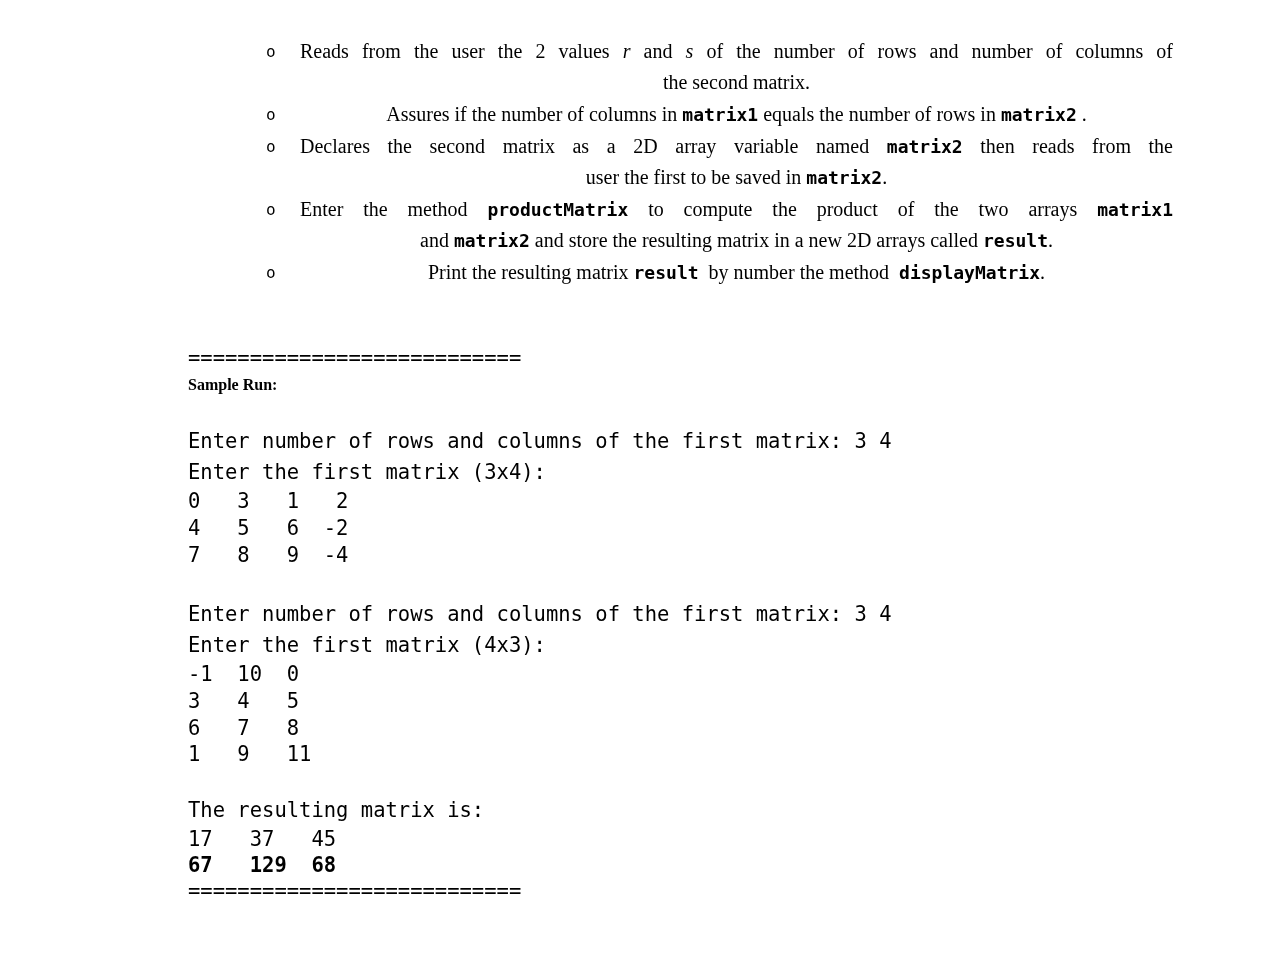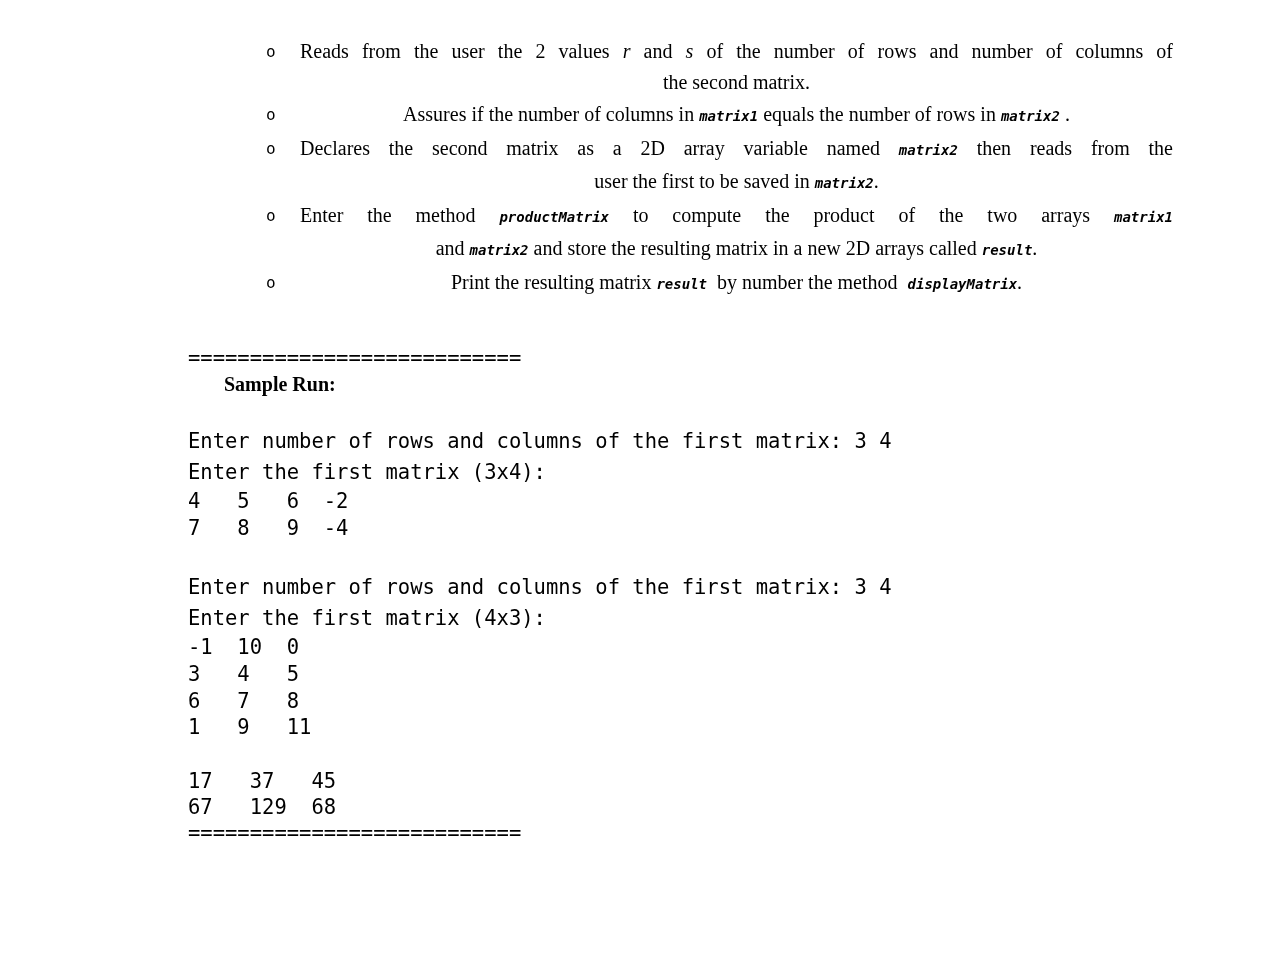--- a/index.html
+++ b/index.html
@@ -39,43 +39,41 @@
   }
   .bline.j {
     text-align: justify;
     text-align-last: justify;
   }
   .bline.l { text-align: center; }
   .it { font-style: italic; }
   .code {
     font-family: "DejaVu Sans Mono", "Liberation Mono", monospace;
     font-weight: bold;
-    font-size: 14px;
-    font-style: italic;
+    font-size: 18px;
   }
 
   
   .console {
     position: absolute;
     left: 188px; top: 345px;
     width: 1000px;
   }
   .cl {
     white-space: pre;
     font-family: "DejaVu Sans Mono", "Liberation Mono", monospace;
     font-size: 20.5px;
   }
   .serifb {
     font-family: "Liberation Serif", serif;
     font-weight: bold;
-    font-size: 20px;
+    font-size: 16px;
     white-space: pre;
-    margin-left: 36px;
   }
-  .h25 { height: 25px; line-height: 25px; }
+  .h25 { height: 25px; line-height: 25px; font-weight: bold; }
   .h26 { height: 26px; line-height: 26px; }
   .h27 { height: 27px; line-height: 27px; }
   .h28 { height: 28px; line-height: 28px; }
   .h31 { height: 31px; line-height: 31px; }
 </style>
 </head>
 <body>
 
 <div class="bullets">
 
@@ -109,28 +107,30 @@
 
 </div>
 
 <div class="console">
   <div class="cl h26">===========================</div>
   <div class="serifb h27">Sample Run:</div>
   <div class="cl h28"></div>
 
   <div class="cl h31">Enter number of rows and columns of the first matrix: 3 4</div>
   <div class="cl h31">Enter the first matrix (3x4):</div>
+  <div class="cl h27">0   3   1   2</div>
   <div class="cl h27">4   5   6  -2</div>
   <div class="cl h26">7   8   9  -4</div>
   <div class="cl h31"></div>
 
   <div class="cl h31">Enter number of rows and columns of the first matrix: 3 4</div>
   <div class="cl h31">Enter the first matrix (4x3):</div>
   <div class="cl h27">-1  10  0</div>
   <div class="cl h27">3   4   5</div>
   <div class="cl h26">6   7   8</div>
   <div class="cl h27">1   9   11</div>
   <div class="cl h27"></div>
 
+  <div class="cl h31">The resulting matrix is:</div>
   <div class="cl h27">17   37   45</div>
   <div class="cl h25">67   129  68</div>
   <div class="cl h26">===========================</div>
 </div>
 
 </body></html>

